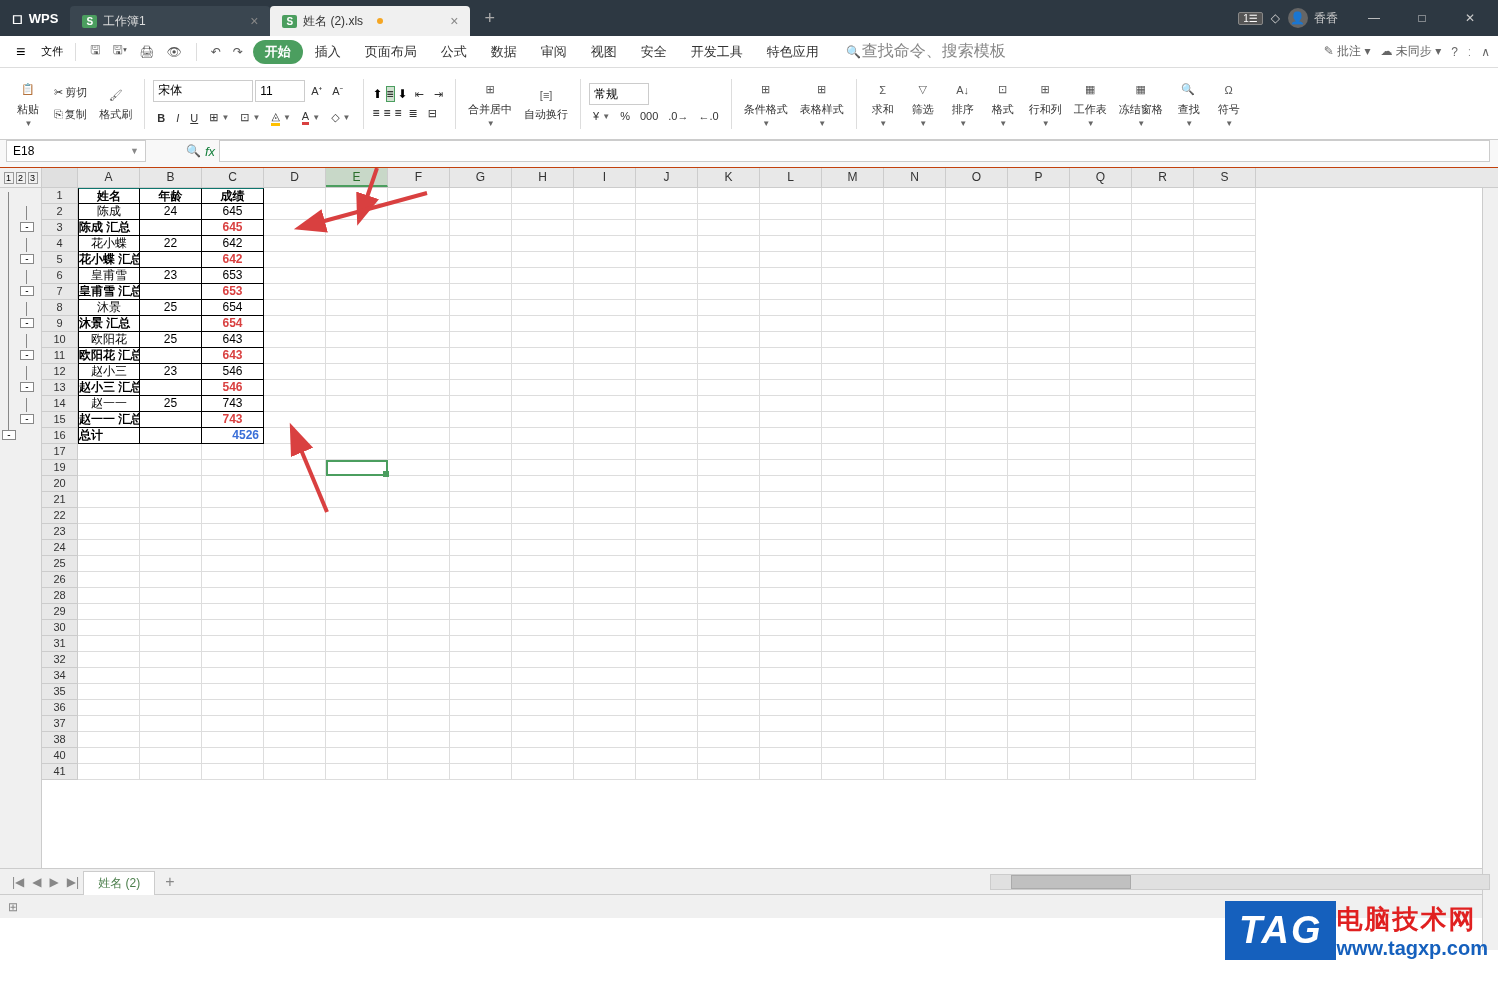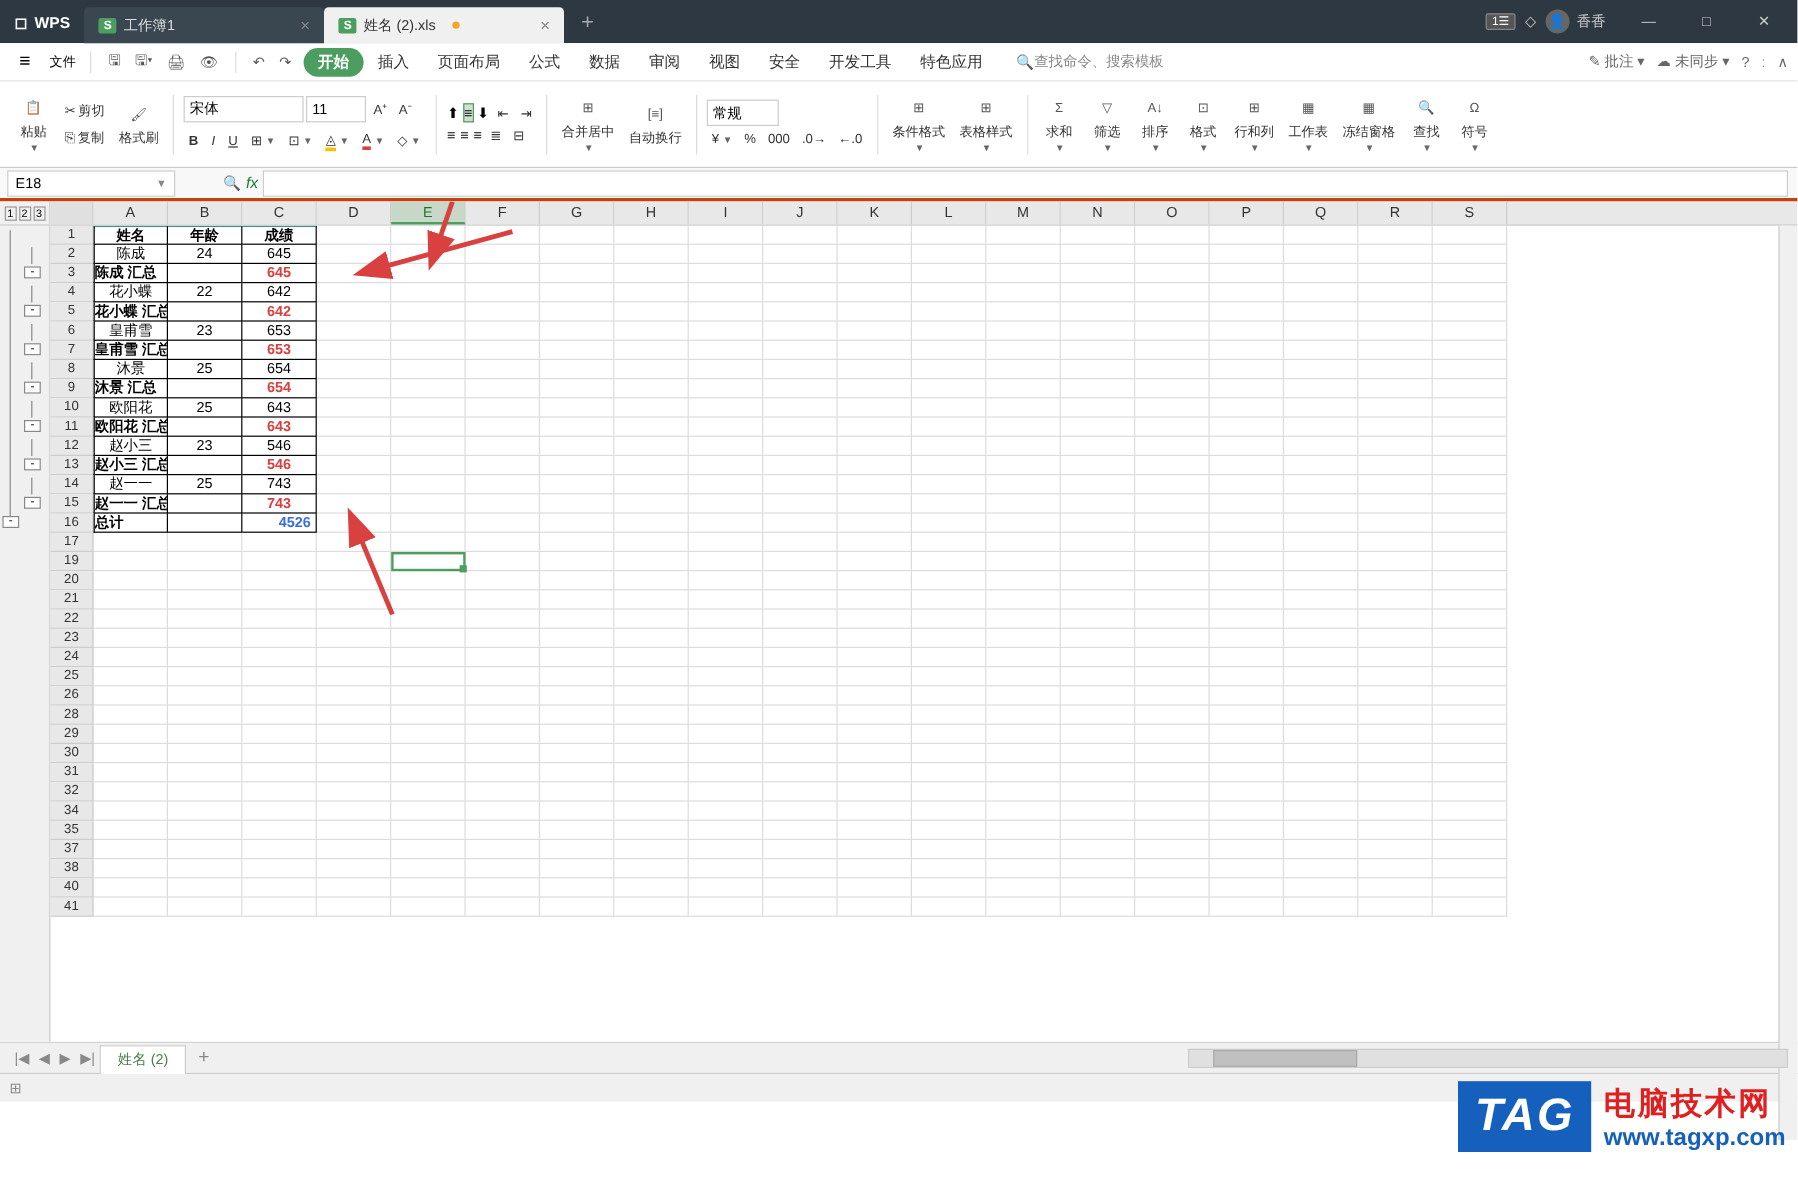--- a/index.html
+++ b/index.html
@@ -22,37 +22,37 @@
 
 .menubar { height: 32px; background: #fff; border-bottom: 1px solid #ddd; display: flex; align-items: center; padding: 0 8px; }
 .menubar .mitem { padding: 4px 12px; cursor: pointer; font-size: 13px; color:#333;}
 .menubar .mitem.active { background: #4b9e5f; color: #fff; border-radius: 12px; font-weight:bold; padding:3px 12px;}
 .hamburger { padding: 0 8px; font-size: 16px; }
 .file-btn { padding: 4px 8px; font-size: 11px; }
 .qat { display: flex; gap: 8px; padding: 0 8px; align-items:center;}
 .qat-btn { color: #555; cursor: pointer; padding:2px;}
 .qat-sep { width:1px; height:18px; background:#ddd; margin:0 4px;}
 .menubar-right { margin-left:auto; display:flex; align-items:center; gap:10px; color:#666;}
-.search-hint { color:#888; font-size:12px;}
+.search-hint { color:#888; font-size:16px;}
 
 .ribbon { height: 72px; background: #fff; border-bottom: 1px solid #ccc; display: flex; align-items: center; padding: 0 10px; gap: 4px; }
 .rgroup-h { display: flex; align-items: center; gap: 2px; }
 .rsep { width: 1px; height: 50px; background: #ddd; margin: 0 4px; }
 .rbtn-lg { display: flex; flex-direction: column; align-items: center; gap: 2px; cursor: pointer; padding: 2px 4px; font-size: 11px; color:#333; min-width:36px;}
 .rbtn-sm { cursor: pointer; padding: 2px 4px; font-size: 11px; color:#333; display:flex; align-items:center; gap:2px;}
 .ricon { width: 20px; height: 20px; display: flex; align-items: center; justify-content: center; color:#555;}
 .font-select { width: 100px; height: 22px; border: 1px solid #ccc; font-size: 12px; padding: 0 4px; background:#fff;}
 .size-select { width: 50px; height: 22px; border: 1px solid #ccc; font-size: 12px; padding: 0 4px; background:#fff;}
 .dropdown-arrow { font-size: 8px; color: #666; margin-left:1px;}
 .num-format { width:60px; height:22px; border:1px solid #ccc; font-size:12px; padding:0 4px;}
 .font-row { display:flex; gap:3px; align-items:center; margin-top:3px;}
 .align-cell { border:1px solid transparent; display:flex; align-items:center; justify-content:center; cursor:pointer;}
 .align-cell.active { background:#d0e0d0; border:1px solid #4b9e5f;}
 
-.namebox-bar { height: 28px; background: #f8f8f8; border-bottom: 3px solid #c2410c; display: flex; align-items: center; }
+.namebox-bar { height: 28px; background: #f8f8f8; border-bottom: 1px solid #c2410c; display: flex; align-items: flex-start; }
 .namebox { width: 140px; border: 1px solid #ccc; background: #fff; height: 22px; margin-left: 6px; display:flex; align-items:center; padding:0 6px; font-size:12px; position:relative;}
 .namebox-arrow { margin-left:auto; font-size:9px; color:#888;}
 .fx-area { display:flex; align-items:center; gap:4px; margin-left:40px; flex:1;}
 .fx-label { font-style: italic; font-size:13px; color:#15803d;}
 .formula-bar { flex: 1; border: 1px solid #ccc; background: #fff; height: 22px; margin-right:8px;}
 
 .grid-area { display: flex; height: 700px; position:relative; background:#fff;}
 .outline-col { width: 42px; background: #f0f0f0; border-right: 1px solid #ccc; font-size:10px;}
 .outline-header { height:20px; border-bottom:1px solid #ccc; display:flex; align-items:center; justify-content:center; gap:2px;}
 .outline-num { border:1px solid #999; width:10px; height:12px; font-size:9px; display:flex; align-items:center; justify-content:center; cursor:pointer;}
@@ -84,21 +84,21 @@
 
 .sheet-tabs { height: 26px; background: #f0f0f0; border-top: 1px solid #ccc; display: flex; align-items: center; padding: 0 8px; }
 .nav-btn { padding:0 4px; color:#888; cursor:pointer; font-size:12px;}
 .sheet-tab { padding:3px 14px; background:#fff; border:1px solid #ccc; border-bottom:none; margin-top:3px; font-size:12px; color:#4b7e4b; cursor:pointer;}
 .sheet-add { padding:0 10px; font-size:16px; color:#888; cursor:pointer;}
 .hscroll { margin-left:auto; width:500px; height:16px; background:#e0e0e0; border:1px solid #ccc; position:relative;}
 .hscroll-thumb { position:absolute; left:20px; width:120px; height:14px; background:#c0c0c0; border:1px solid #aaa;}
 
 .statusbar { height:24px; background:#f0f0f0; border-top:1px solid #ccc; display:flex; align-items:center; padding:0 8px;}
 
-.watermark { position:absolute; right:10px; bottom:40px; z-index:100; display:flex; align-items:center; gap:10px; pointer-events:none;}
+.watermark { position:absolute; right:10px; bottom:40px; z-index:100; display:flex; align-items:center; pointer-events:none;}
 .wm-tag { background:#1560bd; color:#fff; font-weight:bold; font-size:38px; padding:8px 14px; font-style:italic; letter-spacing:2px;}
 .wm-text { display:flex; flex-direction:column; font-weight:bold;}
 .wm-cn { color:#e02020; font-size:26px; letter-spacing:2px;}
 .wm-url { color:#1560bd; font-size:20px;}
 
 .vscroll { position:absolute; right:0; top:188px; bottom:50px; width:16px; background:#f0f0f0; border-left:1px solid #ccc;}
 </style>
 </head>
 <body>
 
@@ -1078,20 +1078,42 @@
           <div class="cell"></div>
           <div class="cell"></div>
           <div class="cell"></div>
           <div class="cell"></div>
           <div class="cell"></div>
           <div class="cell"></div>
           <div class="cell"></div>
           <div class="cell"></div>
         </div>
         <div class="row">
+          <div class="row-h">36</div>
+          <div class="cell"></div>
+          <div class="cell"></div>
+          <div class="cell"></div>
+          <div class="cell"></div>
+          <div class="cell"></div>
+          <div class="cell"></div>
+          <div class="cell"></div>
+          <div class="cell"></div>
+          <div class="cell"></div>
+          <div class="cell"></div>
+          <div class="cell"></div>
+          <div class="cell"></div>
+          <div class="cell"></div>
+          <div class="cell"></div>
+          <div class="cell"></div>
+          <div class="cell"></div>
+          <div class="cell"></div>
+          <div class="cell"></div>
+          <div class="cell"></div>
+        </div>
+        <div class="row">
           <div class="row-h">37</div>
           <div class="cell"></div>
           <div class="cell"></div>
           <div class="cell"></div>
           <div class="cell"></div>
           <div class="cell"></div>
           <div class="cell"></div>
           <div class="cell"></div>
           <div class="cell"></div>
           <div class="cell"></div>

